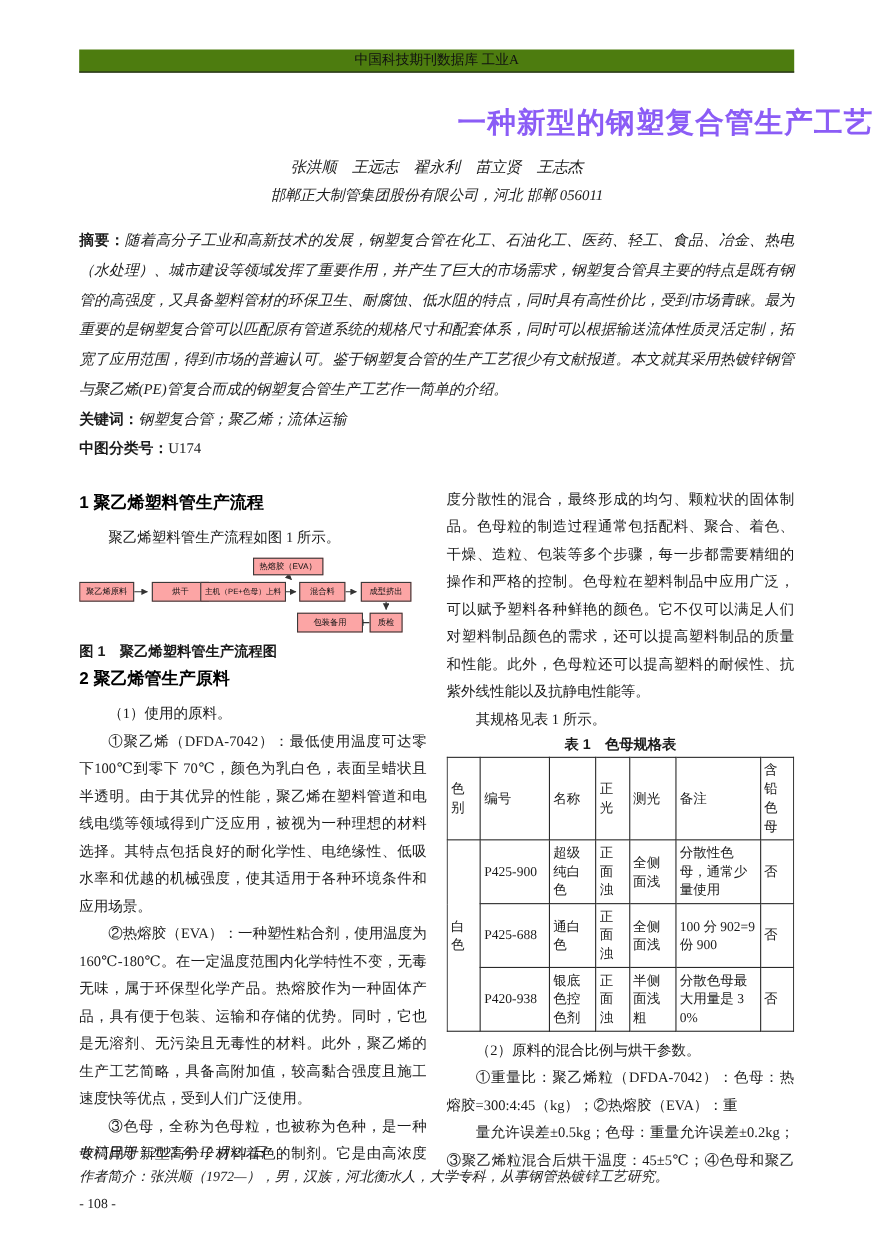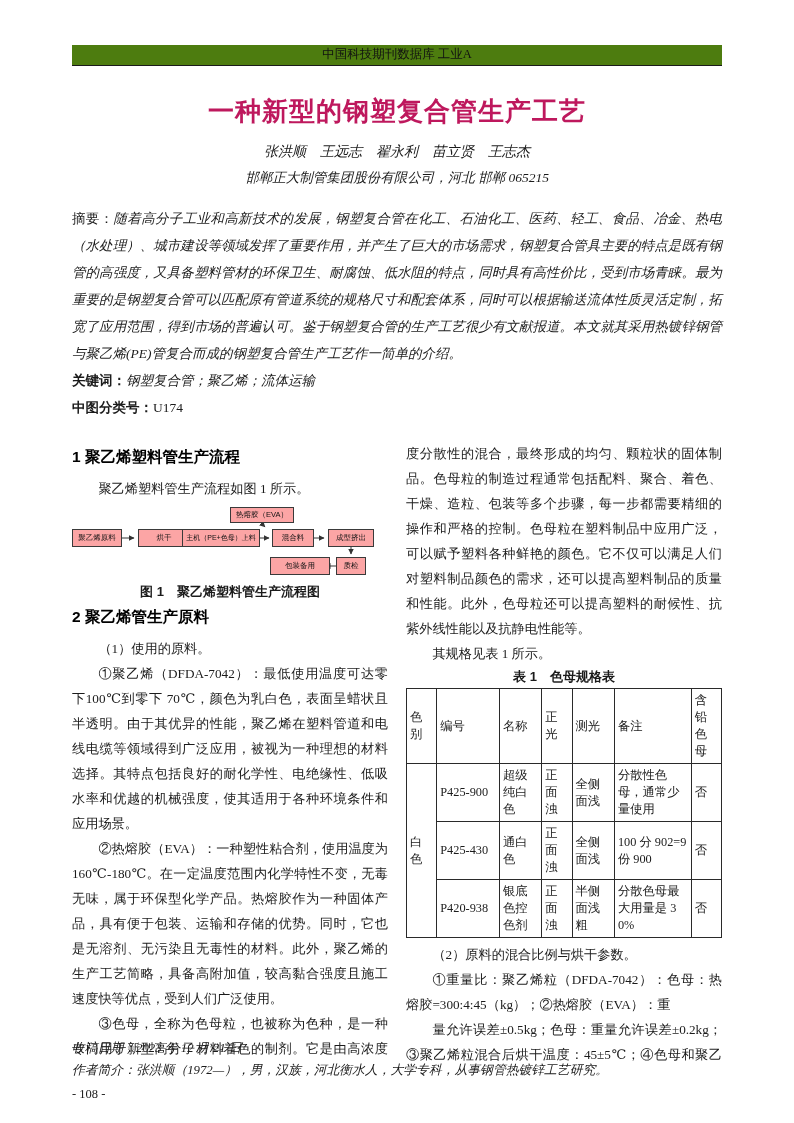--- a/index.html
+++ b/index.html
@@ -5,48 +5,48 @@
   * { margin: 0; padding: 0; box-sizing: border-box; }
   html, body { background: #fff; }
   body { width: 794px; font-family: "Liberation Serif", "DejaVu Serif", serif; color: #1b1b1b; }
   .page { position: relative; width: 794px; height: 1123px; overflow: hidden; background: #fff; }
 
   
   .band { margin: 45px 72px 0 72px; text-align: center; font-family: "Liberation Serif", serif;
           font-size: 12.5px; padding: 1px 0 2px 0; color: #111; border-bottom: 1.5px solid #1a1a1a; }
 
   
-  .title { margin-top: 28px; text-align: center; font-family: "Liberation Sans", sans-serif;
-           font-weight: bold; font-size: 26px; letter-spacing: 1px; color: #be185d; }
+  .title { margin-top: 28px; text-align: right; font-family: "Liberation Sans", sans-serif;
+           font-weight: bold; font-size: 26px; letter-spacing: 1px; color: #8b5cf6; }
   .authors { margin-top: 14px; text-align: center; font-style: italic; font-size: 14px; }
   .affiliation { margin-top: 8px; text-align: center; font-style: italic; font-size: 13.5px; }
 
   
   .meta { margin: 18px 72px 0 72px; font-size: 13.5px; line-height: 27px; text-align: justify; }
-  .meta .lbl { font-family: "Liberation Sans", sans-serif; font-weight: normal; font-style: normal; }
+  .meta .lbl { font-family: "Liberation Sans", sans-serif; font-weight: bold; font-style: normal; }
   .meta .kai { font-style: italic; }
   .kwline, .clcline { margin: 0 72px; font-size: 13.5px; line-height: 27px; }
   .kwline .lbl, .clcline .lbl { font-family: "Liberation Sans", sans-serif; font-weight: bold; }
   .kwline .kai { font-style: italic; }
 
   
   .columns { display: flex; gap: 18px; margin: 20px 72px 0 72px; height: 622px; overflow: hidden; }
   .col { width: 316px; overflow: hidden; }
   .sec-h { font-family: "Liberation Sans", sans-serif; font-weight: bold; font-size: 15.5px;
            color: #000; margin: 6px 0 8px 0; }
   .col p { font-size: 13.2px; line-height: 25px; text-align: justify; }
   .indent { text-indent: 2em; }
 
   
   .flow { position: relative; width: 316px; height: 72px; margin: 6px 0 2px 0; }
   .fbox { position: absolute; border: 1px solid #3a3a3a; background: #fca5a5; display: flex;
           align-items: center; justify-content: center; font-family: "Liberation Sans", sans-serif;
           font-size: 7.5px; white-space: nowrap; color: #111; }
   .flow svg { position: absolute; left: 0; top: 0; }
-  .fig-caption { text-align: center; font-family: "Liberation Sans", sans-serif; font-weight: bold;
+  .fig-caption { text-align: left; font-family: "Liberation Sans", sans-serif; font-weight: bold;
                  font-size: 13px; margin: 4px 0 6px 0; }
 
   
   .tbl-caption { text-align: center; font-family: "Liberation Sans", sans-serif; font-weight: bold;
                  font-size: 13px; margin: 2px 0 2px 0; }
   table.spec { border-collapse: collapse; width: 100%; font-size: 12.3px; line-height: 17px;
                table-layout: fixed; }
   table.spec th, table.spec td { border: 1px solid #2a2a2a; padding: 3px 3px; text-align: left;
                vertical-align: middle; font-weight: normal; word-break: break-all; }
   .cw0 { width: 30px; } .cw1 { width: 62px; } .cw2 { width: 42px; } .cw3 { width: 30px; }
@@ -61,21 +61,21 @@
 <body>
 
 <div class="page">
 
   <div class="band" style="background-color: #4d7c0f;">
     <span>中国科技期刊数据库 工业A</span>
   </div>
 
   <div class="title">一种新型的钢塑复合管生产工艺</div>
   <div class="authors">张洪顺　王远志　翟永利　苗立贤　王志杰</div>
-  <div class="affiliation">邯郸正大制管集团股份有限公司，河北 邯郸 065215</div>
+  <div class="affiliation">邯郸正大制管集团股份有限公司，河北 邯郸 056011</div>
 
   <div class="meta">
     <span class="lbl">摘要：</span><span class="kai">随着高分子工业和高新技术的发展，钢塑复合管在化工、石油化工、医药、轻工、食品、冶金、热电（水处理）、城市建设等领域发挥了重要作用，并产生了巨大的市场需求，钢塑复合管具主要的特点是既有钢管的高强度，又具备塑料管材的环保卫生、耐腐蚀、低水阻的特点，同时具有高性价比，受到市场青睐。最为重要的是钢塑复合管可以匹配原有管道系统的规格尺寸和配套体系，同时可以根据输送流体性质灵活定制，拓宽了应用范围，得到市场的普遍认可。鉴于钢塑复合管的生产工艺很少有文献报道。本文就其采用热镀锌钢管与聚乙烯(PE)管复合而成的钢塑复合管生产工艺作一简单的介绍。</span>
   </div>
 
   <div class="kwline">
     <span class="lbl">关键词：</span><span class="kai">钢塑复合管；聚乙烯；流体运输</span>
   </div>
 
   <div class="clcline">
@@ -149,21 +149,21 @@
           <tr>
             <td rowspan="3">白色</td>
             <td>P425-900</td>
             <td>超级纯白色</td>
             <td>正面浊</td>
             <td>全侧面浅</td>
             <td>分散性色母，通常少量使用</td>
             <td>否</td>
           </tr>
           <tr>
-            <td>P425-430</td>
+            <td>P425-688</td>
             <td>通白色</td>
             <td>正面浊</td>
             <td>全侧面浅</td>
             <td>100 分 902=9 份 900</td>
             <td>否</td>
           </tr>
           <tr>
             <td>P420-938</td>
             <td>银底色控色剂</td>
             <td>正面浊</td>

